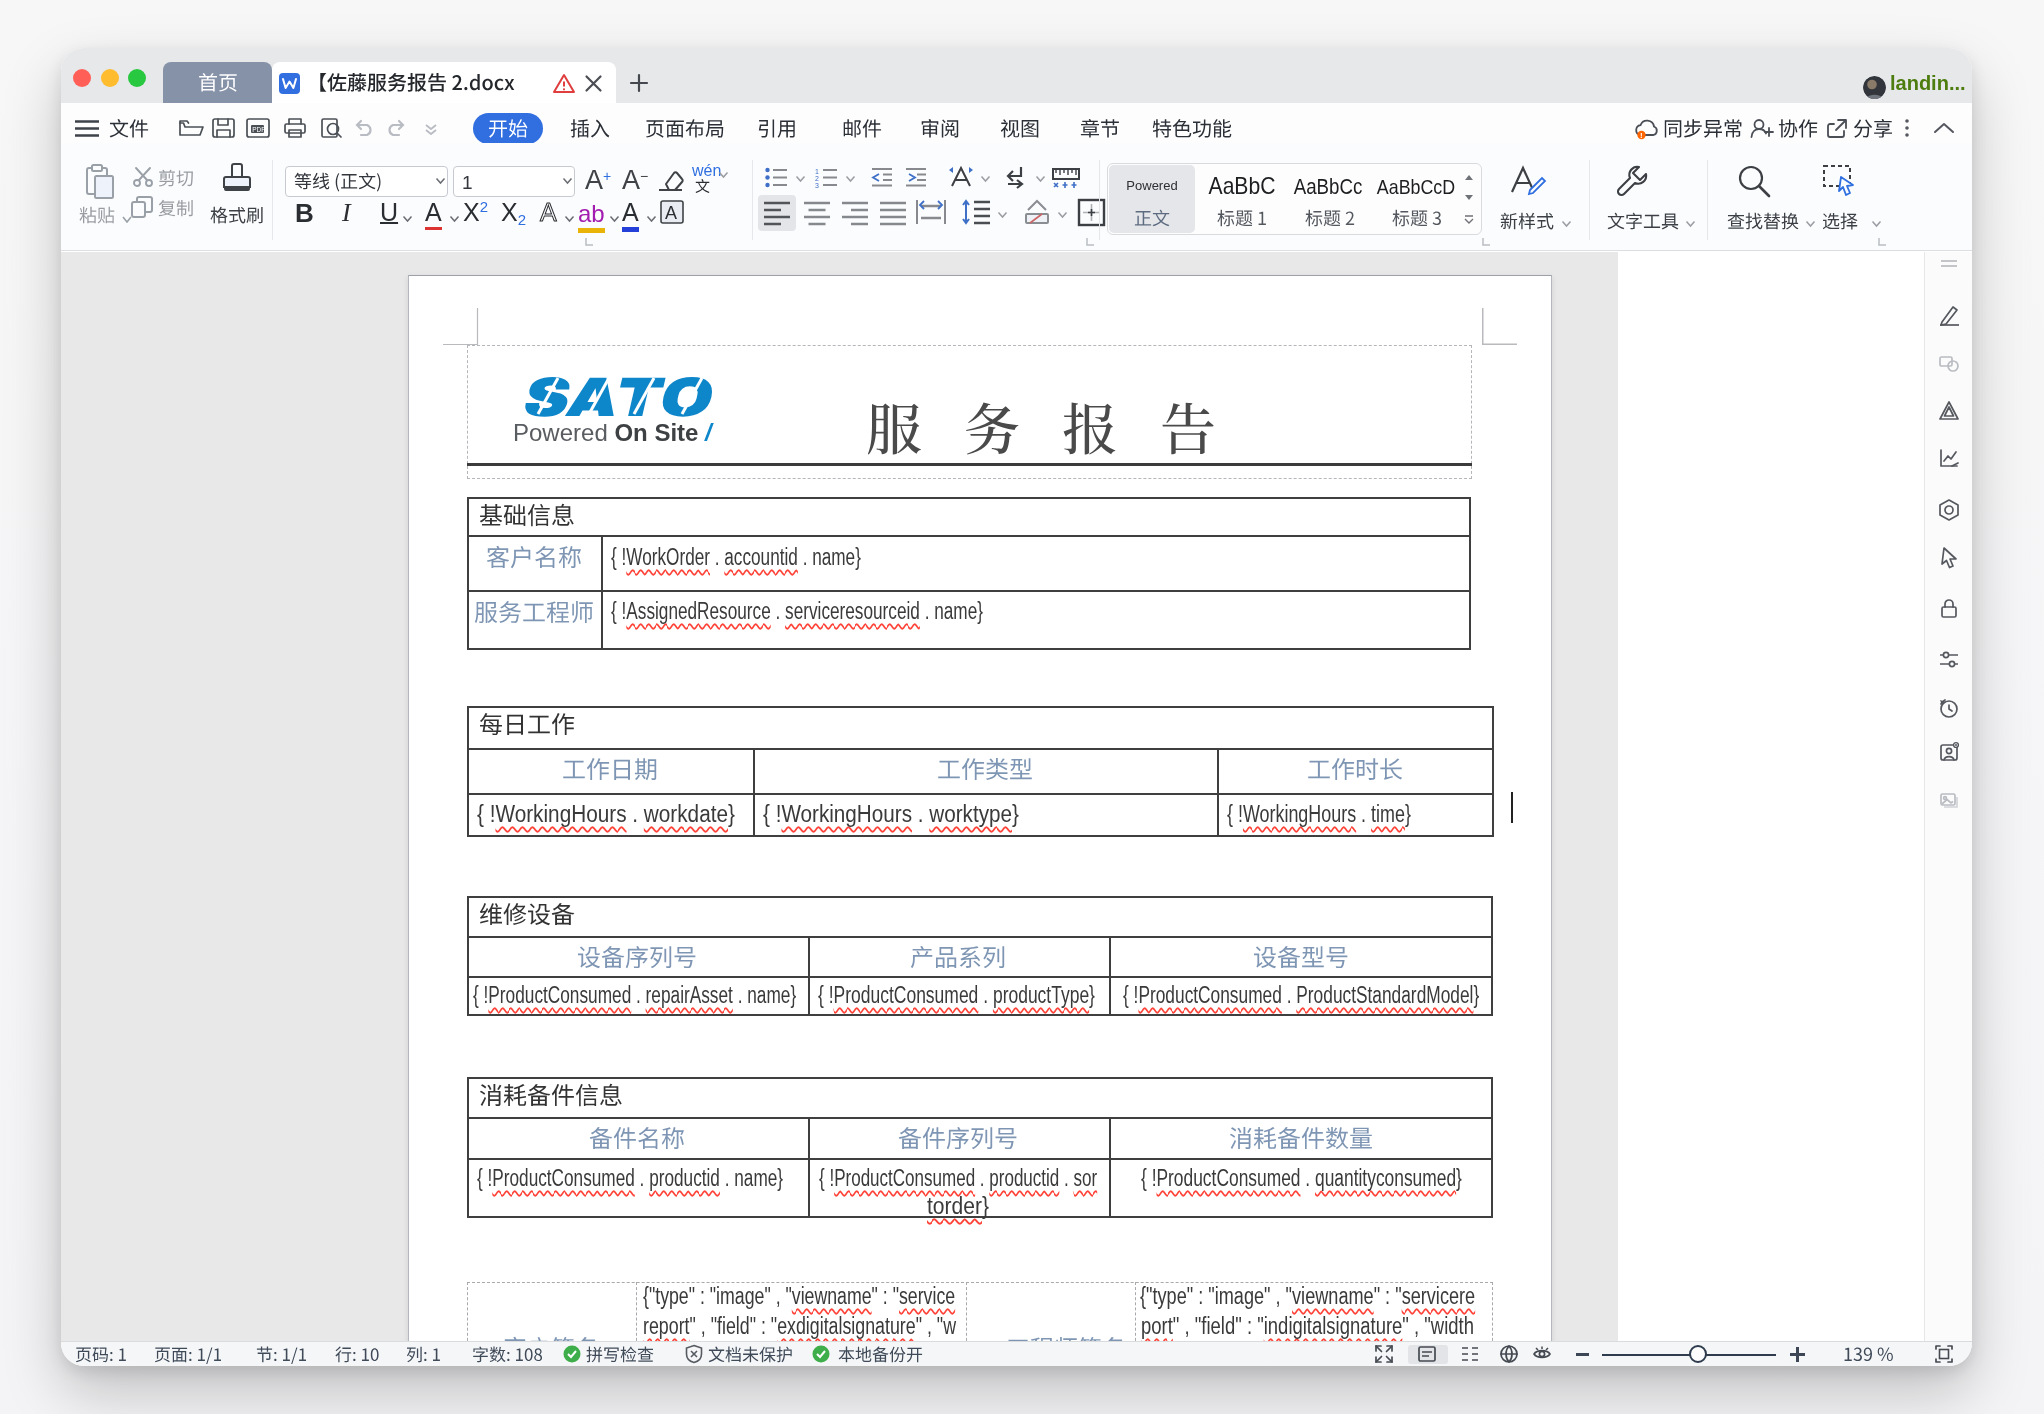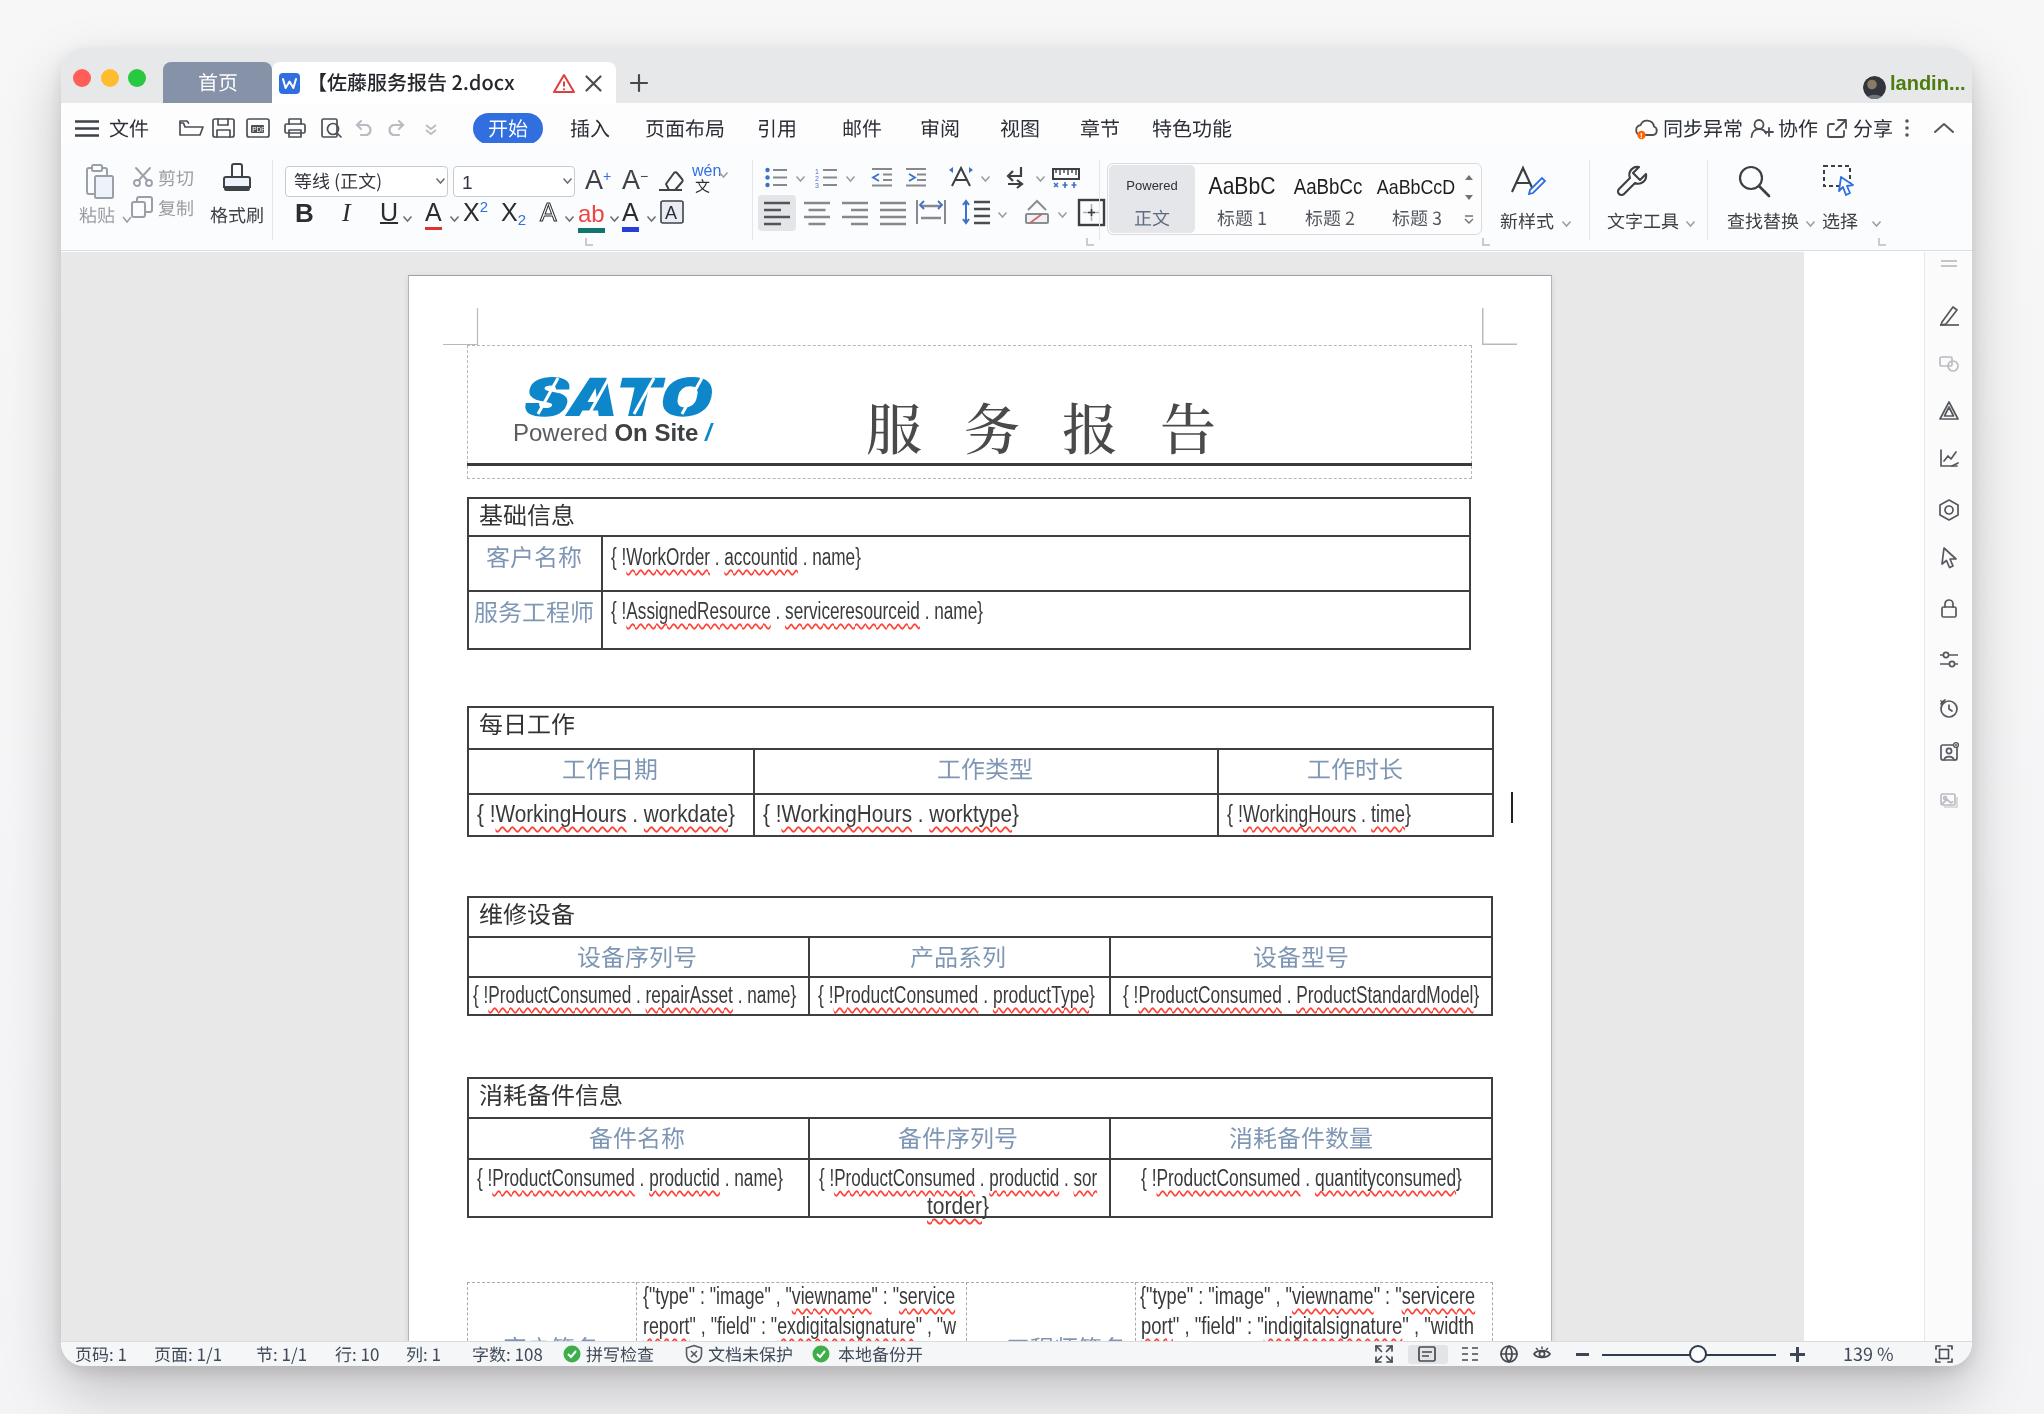--- a/index.html
+++ b/index.html
@@ -223,21 +223,21 @@
 <div class="abs" style="left:364px;top:150px;font-size:25px;color:#2a2d31;border-bottom:3px solid #d33">A</div>
 <svg class="ic" style="left:389px;top:168px;" width="9" height="6" viewBox="0 0 9 6">
       <path d="M0.5 0.5 L4.5 5 L8.5 0.5" stroke="#6a6e74" stroke-width="1.5" fill="none"></path>
     </svg>
 <div class="abs" style="left:402px;top:150px;font-size:25px;color:#2a2d31">X<span style="font-size:15px;vertical-align:9px;color:#2f6fe0">2</span></div>
 <div class="abs" style="left:440px;top:150px;font-size:25px;color:#2a2d31">X<span style="font-size:15px;vertical-align:-4px;color:#2f6fe0">2</span></div>
 <div class="abs" style="left:479px;top:150px;font-size:25px;color:#2a2d31;-webkit-text-stroke:1px #2a2d31;-webkit-text-fill-color:#fbfcfd">A</div>
 <svg class="ic" style="left:504px;top:168px;" width="9" height="6" viewBox="0 0 9 6">
       <path d="M0.5 0.5 L4.5 5 L8.5 0.5" stroke="#6a6e74" stroke-width="1.5" fill="none"></path>
     </svg>
-<div class="abs" style="left:517px;top:152px;font-size:24px;color:#ef4444;border-bottom:5px solid #0f766e">ab</div>
+<div class="abs" style="left:517px;top:152px;font-size:24px;color:#a21caf;border-bottom:5px solid #eab308">ab</div>
 <svg class="ic" style="left:549px;top:168px;" width="9" height="6" viewBox="0 0 9 6">
       <path d="M0.5 0.5 L4.5 5 L8.5 0.5" stroke="#6a6e74" stroke-width="1.5" fill="none"></path>
     </svg>
 <div class="abs" style="left:561px;top:150px;font-size:25px;color:#2a2d31;border-bottom:5px solid #2440d9">A</div>
 <svg class="ic" style="left:586px;top:168px;" width="9" height="6" viewBox="0 0 9 6">
       <path d="M0.5 0.5 L4.5 5 L8.5 0.5" stroke="#6a6e74" stroke-width="1.5" fill="none"></path>
     </svg>
 <svg class="ic" style="left:599px;top:152px;" width="24" height="24" viewBox="0 0 24 24">
       <rect x="1" y="1" width="22" height="22" rx="2" fill="#e9edf3" stroke="#3f4246" stroke-width="1.6"></rect>
       <text x="5" y="19" font-size="18" fill="#2a2d31" font-family="Liberation Sans">A</text>
@@ -407,21 +407,21 @@
     </svg>
 <svg class="ic" style="left:1025px;top:190px;" width="8" height="8" viewBox="0 0 8 8">
       <path d="M1 0 V7 H8" stroke="#b9bcc1" stroke-width="1.5" fill="none"></path>
     </svg>
 <svg class="ic" style="left:1421px;top:190px;" width="8" height="8" viewBox="0 0 8 8">
       <path d="M1 0 V7 H8" stroke="#b9bcc1" stroke-width="1.5" fill="none"></path>
     </svg>
 <svg class="ic" style="left:1817px;top:190px;" width="8" height="8" viewBox="0 0 8 8">
       <path d="M1 0 V7 H8" stroke="#b9bcc1" stroke-width="1.5" fill="none"></path>
     </svg>
-<div class="abs" style="left:0px;top:204px;width:1743px;height:1089px;background:#e8e8e9;overflow:hidden">
+<div class="abs" style="left:0px;top:204px;width:1557px;height:1089px;background:#e8e8e9;overflow:hidden">
 <div class="abs" style="left:347px;top:23px;width:1144px;height:1070px;background:#fff;border:1px solid #b4b7bf;border-top:1px solid #9da0a8;box-shadow:0 2px 6px rgba(0,0,0,.10)"></div>
 <svg class="ic" style="left:382px;top:56px;" width="75" height="40" viewBox="0 0 75 40">
         <path d="M34.5 0 V37 M0 36.5 H34.5" stroke="#b9babd" stroke-width="1.2" fill="none"></path>
       </svg>
 <svg class="ic" style="left:1421px;top:56px;" width="40" height="40" viewBox="0 0 40 40">
         <path d="M0.75 0 V36.5 M0 36.25 H35" stroke="#b9babd" stroke-width="1.5" fill="none"></path>
       </svg>
 <div class="abs" style="left:406px;top:93px;width:1005px;height:134px;border:1px dashed #b5b6b9"></div>
 <div class="abs" style="left:406px;top:211px;width:1005px;height:3px;background:#3b3b3b"></div>
 <svg class="ic" style="left:453px;top:124px;" width="206" height="40" viewBox="0 0 206 40">

